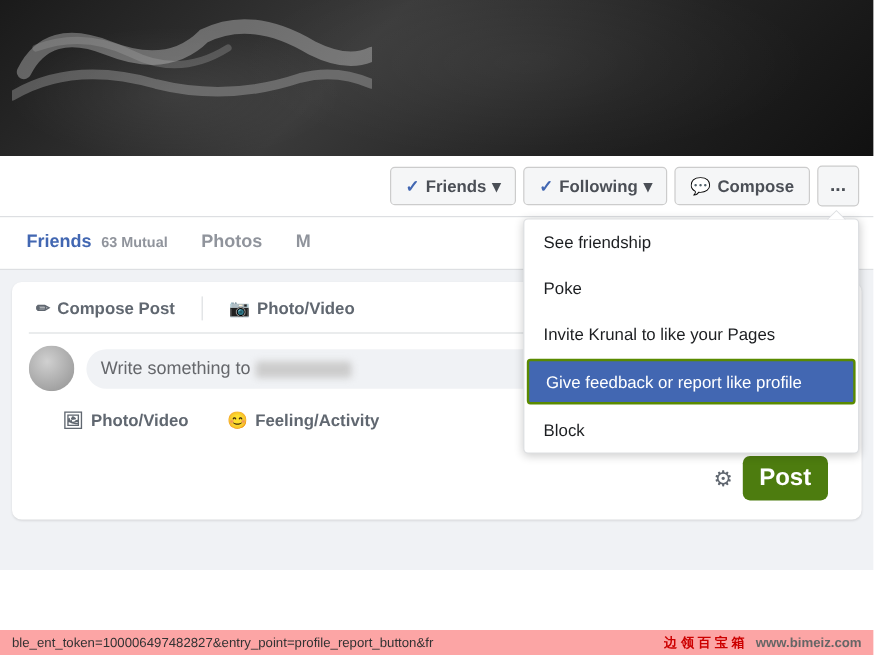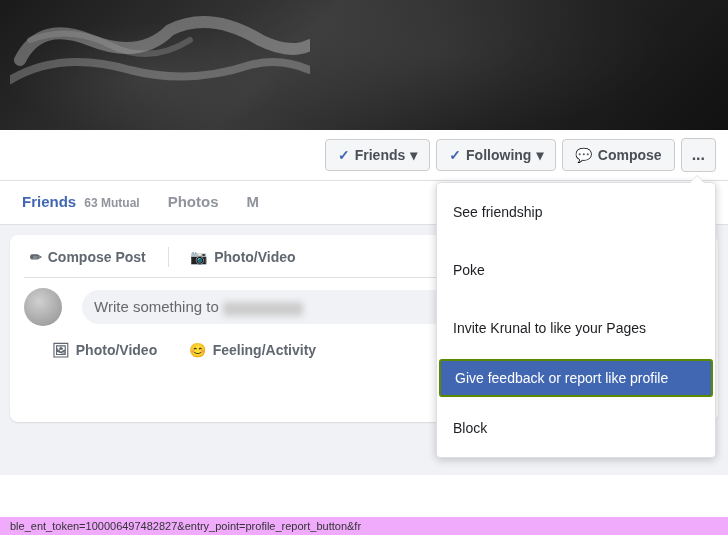--- a/index.html
+++ b/index.html
@@ -115,21 +115,21 @@
       position: absolute;
       top: -7px;
       right: 11px;
       width: 0;
       height: 0;
       border-left: 7px solid transparent;
       border-right: 7px solid transparent;
       border-bottom: 7px solid #fff;
     }
     .dropdown-item {
-      padding: 21px 16px;
+      padding: 11px 16px;
       cursor: pointer;
       color: #1c1e21;
       font-size: 14px;
       font-weight: 400;
       transition: background 0.1s;
     }
     .dropdown-item.highlighted {
       background: #4267b2;
       color: #fff;
       border: 2px solid #5a8a00;
@@ -200,21 +200,21 @@
     }
     .divider-v {
       width: 1px;
       height: 20px;
       background: #dddfe2;
     }
 
     .compose-input-row {
       display: flex;
       align-items: center;
-      gap: 20px;
+      gap: 10px;
     }
     .avatar-small {
       width: 38px;
       height: 38px;
       border-radius: 50%;
       background: #c0c0c0;
       overflow: hidden;
       flex-shrink: 0;
     }
     .avatar-inner {
@@ -273,36 +273,36 @@
       padding: 6px 14px;
       gap: 8px;
     }
     .gear-icon {
       color: #606770;
       font-size: 18px;
       cursor: pointer;
     }
     .post-btn {
       padding: 7px 14px;
-      background: #d946ef;
+      background: #4d7c0f;
       color: #fff;
-      font-size: 11px;
+      font-size: 20px;
       font-weight: 600;
       border-radius: 6px;
       cursor: pointer;
       border: none;
     }
 
     
     .status-bar {
       position: absolute;
-      bottom: 11px;
+      bottom: 0;
       left: 0;
       right: 0;
-      background: #f0abfc;
+      background: #fca5a5;
       padding: 3px 10px;
       font-size: 11px;
       color: #333;
       display: flex;
       align-items: center;
       justify-content: space-between;
     }
     .watermark {
       font-size: 11px;
       color: #666;
@@ -406,13 +406,18 @@
     <div class="post-bottom-bar">
       <span class="gear-icon">⚙</span>
       <button class="post-btn">Post</button>
     </div>
 
   </div>
 </div>
 
 <div class="status-bar">
   <span>ble_ent_token=100006497482827&amp;entry_point=profile_report_button&amp;fr</span>
+  <span class="watermark">
+    <span class="watermark-zh">边 领 百 宝 箱</span>
+    &nbsp;
+    <span>www.bimeiz.com</span>
+  </span>
 </div>
 
 </body></html>

